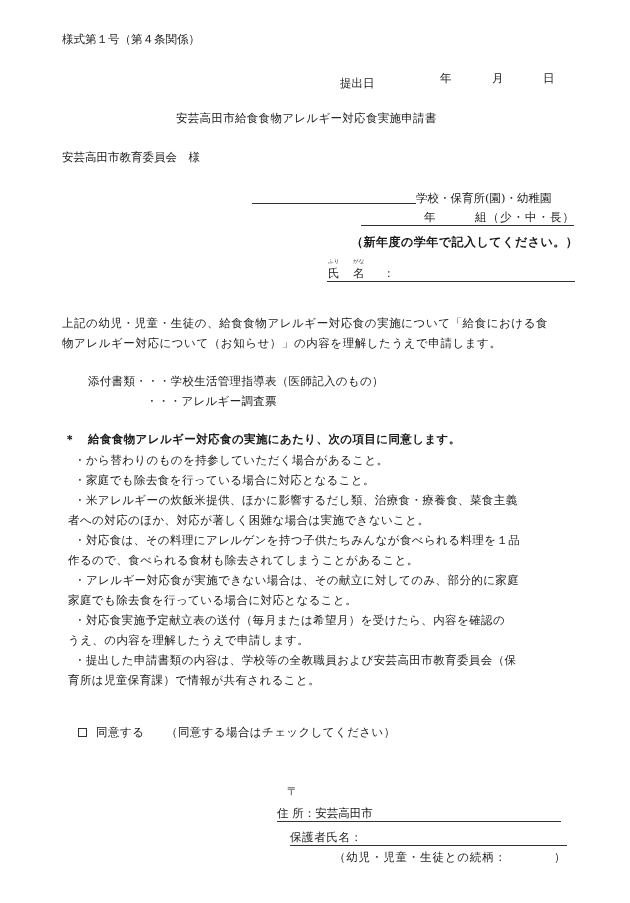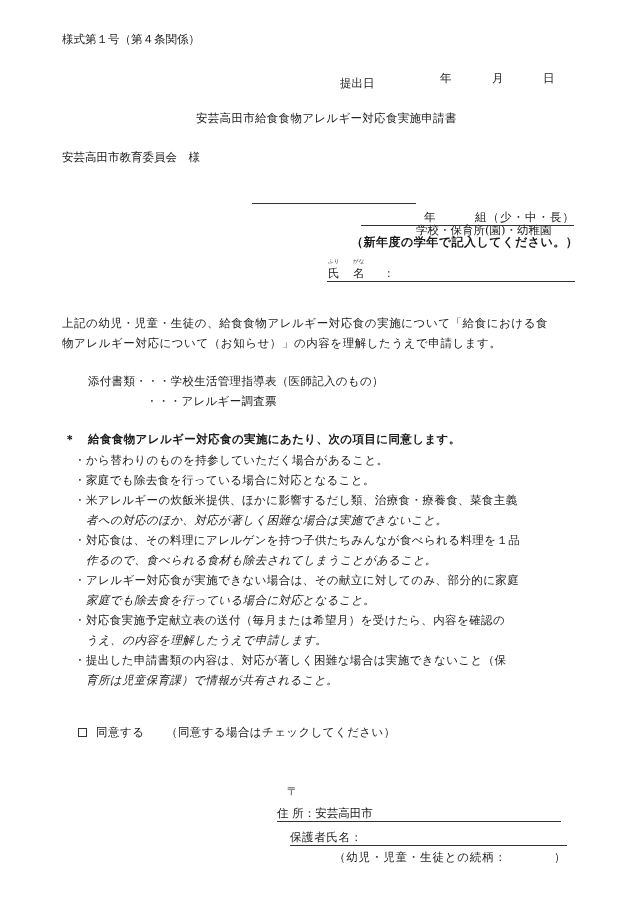--- a/index.html
+++ b/index.html
@@ -6,49 +6,49 @@
     body {
       width: 630px; height: 903px; position: relative; overflow: hidden;
       font-family: "DejaVu Serif", "Liberation Serif", serif;
       color: #1a1a1a; font-size: 11.5px;
     }
     .abs { position: absolute; white-space: nowrap; line-height: 1; }
     .bold { font-weight: bold; }
     .uline { position: absolute; height: 0; border-top: 1px solid #333; }
     .ruby { font-size: 5.5px; color: #333; }
     .item { position: absolute; left: 74px; white-space: nowrap; line-height: 1; letter-spacing: 0.4px; }
-    .cont { position: absolute; left: 86px; white-space: nowrap; line-height: 1; letter-spacing: 0.4px; font-style: italic; }
+    .cont { position: absolute; left: 68px; white-space: nowrap; line-height: 1; letter-spacing: 0.4px; }
     .checkbox {
       position: absolute; left: 78px; top: 728px; width: 9px; height: 9px;
       border: 1px solid #333; box-sizing: border-box; background: #fff; cursor: pointer;
     }
   </style>
 </head>
 <body>
 
 <div class="abs" style="left:62px; top:34px;">様式第１号（第４条関係）</div>
 
 <div>
   <span class="abs" style="left:340px; top:78px;">提出日</span>
   <span class="abs" style="left:393px; top:73px; width:50px; height:12px;"></span>
   <span class="abs" style="left:440px; top:73px;">年</span>
   <span class="abs" style="left:455px; top:73px; width:35px; height:12px;"></span>
   <span class="abs" style="left:492px; top:73px;">月</span>
   <span class="abs" style="left:507px; top:73px; width:35px; height:12px;"></span>
   <span class="abs" style="left:543px; top:73px;">日</span>
 </div>
 
-<div class="abs" style="left:176px; top:113px; letter-spacing:0.3px;margin-left:20px;">安芸高田市給食食物アレルギー対応食実施申請書</div>
+<div class="abs" style="left:176px; top:113px; letter-spacing:0.3px;">安芸高田市給食食物アレルギー対応食実施申請書</div>
 
 <div class="abs" style="left:62px; top:152px;">安芸高田市教育委員会　様</div>
 
 <div>
   <div class="uline" style="left:252px; top:203px; width:164px;"></div>
 </div>
-<div class="abs" style="left:416px; top:193px;margin-top:32px;">学校・保育所(園)・幼稚園</div>
+<div class="abs" style="left:416px; top:193px;">学校・保育所(園)・幼稚園</div>
 
 <div>
   <div class="uline" style="left:361px; top:225px; width:213px;"></div>
 </div>
 <div class="abs" style="left:424px; top:212px;">年</div>
 <div class="abs" style="left:475px; top:212px; letter-spacing:1px;">組（少・中・長）</div>
 
 <div class="abs bold" style="left:351px; top:236px; font-size:12px; letter-spacing:0.5px;">（新年度の学年で記入してください。）</div>
 
 <div>
@@ -73,21 +73,21 @@
   <div class="item" style="top:455px;">・から替わりのものを持参していただく場合があること。</div>
   <div class="item" style="top:475px;">・家庭でも除去食を行っている場合に対応となること。</div>
   <div class="item" style="top:495px;">・米アレルギーの炊飯米提供、ほかに影響するだし類、治療食・療養食、菜食主義</div>
   <div class="cont" style="top:515px;">者への対応のほか、対応が著しく困難な場合は実施できないこと。</div>
   <div class="item" style="top:535px;">・対応食は、その料理にアレルゲンを持つ子供たちみんなが食べられる料理を１品</div>
   <div class="cont" style="top:555px;">作るので、食べられる食材も除去されてしまうことがあること。</div>
   <div class="item" style="top:575px;">・アレルギー対応食が実施できない場合は、その献立に対してのみ、部分的に家庭</div>
   <div class="cont" style="top:595px;">家庭でも除去食を行っている場合に対応となること。</div>
   <div class="item" style="top:615px;">・対応食実施予定献立表の送付（毎月または希望月）を受けたら、内容を確認の</div>
   <div class="cont" style="top:635px;">うえ、の内容を理解したうえで申請します。</div>
-  <div class="item" style="top:655px;">・提出した申請書類の内容は、対応が著しく困難な場合は実施できないこと（保</div>
+  <div class="item" style="top:655px;">・提出した申請書類の内容は、学校等の全教職員および安芸高田市教育委員会（保</div>
   <div class="cont" style="top:675px;">育所は児童保育課）で情報が共有されること。</div>
 </div>
 
 <div class="checkbox"></div>
 <div class="abs" style="left:96px; top:727px; letter-spacing:0.5px;">同意する</div>
 <div class="abs" style="left:166px; top:727px; letter-spacing:0.4px;">（同意する場合はチェックしてください）</div>
 
 <div class="abs" style="left:287px; top:786px; font-family:'DejaVu Sans', sans-serif; font-size:11px;">〒</div>
 <div class="abs" style="left:300px; top:784px; width:120px; height:14px;"></div>
 

